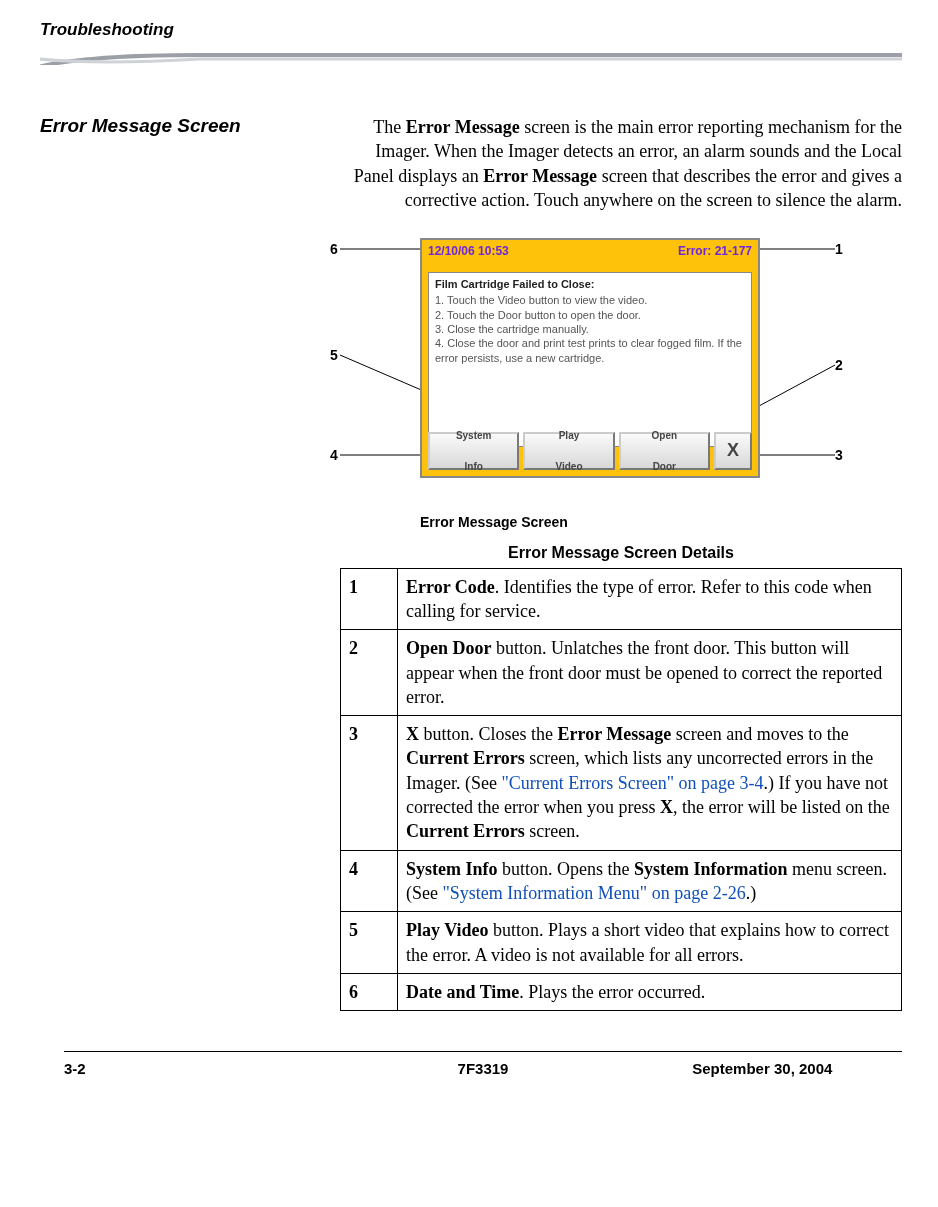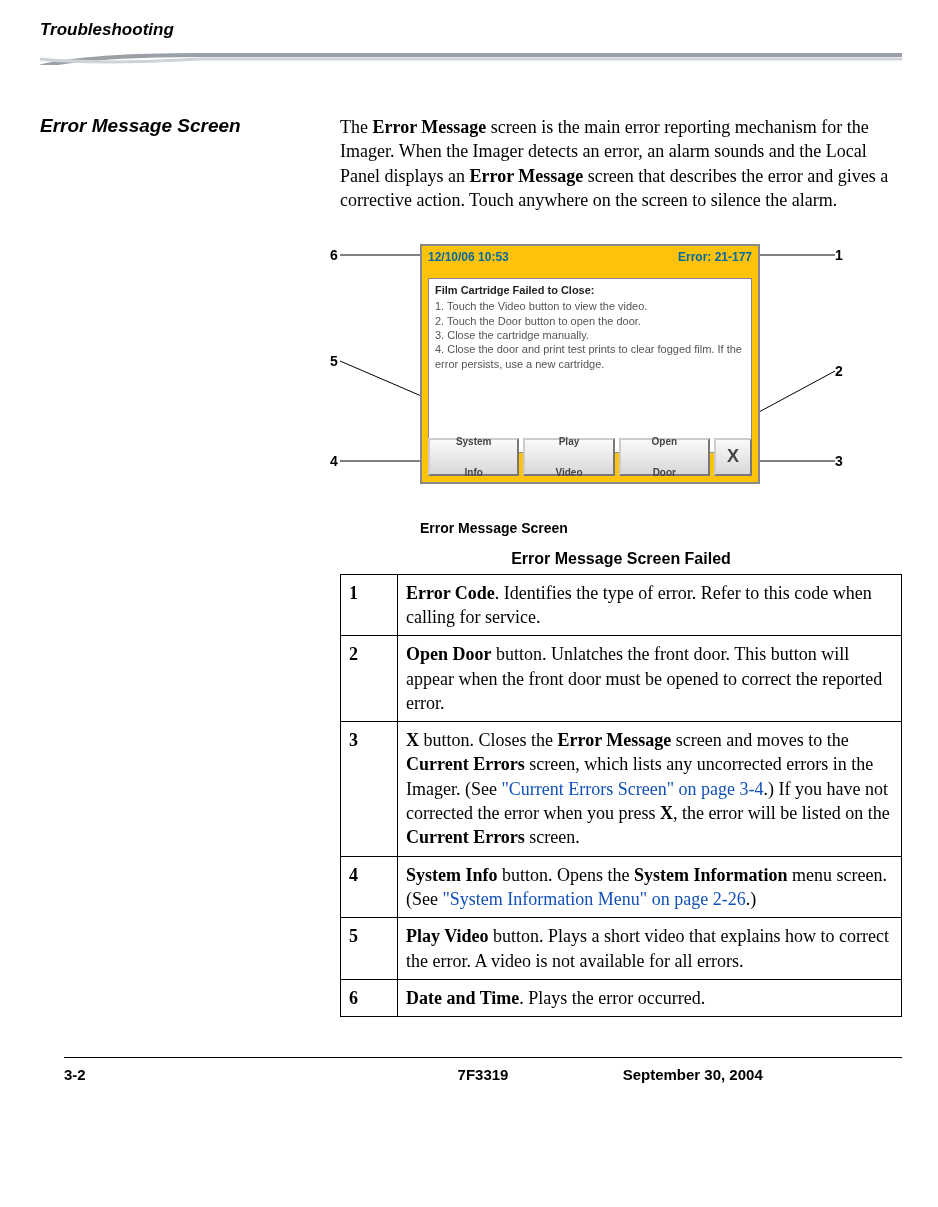--- a/index.html
+++ b/index.html
@@ -44,42 +44,43 @@
     font-weight: bold;
     font-style: italic;
     font-size: 19px;
   }
   .right-col {
     flex: 1;
     font-size: 18px;
     line-height: 1.35;
   }
   .intro-para {
-    margin-bottom: 22px;
+    margin-bottom: 16px;
+    text-align: right;
   }
   .bold { font-weight: bold; }
   .figure-area {
     position: relative;
     height: 280px;
     margin: 10px 0 5px 0;
   }
   .screenshot {
     position: absolute;
     left: 80px;
     top: 10px;
     width: 340px;
     height: 240px;
     background: #FFC20A;
     border: 2px solid #888;
     box-sizing: border-box;
   }
   .screenshot .topbar {
     height: 22px;
     background: #FFC20A;
-    color: #0369a1;
+    color: #6d28d9;
     font-family: Verdana, sans-serif;
     font-size: 12px;
     display: flex;
     align-items: center;
     padding: 0 6px;
     font-weight: bold;
   }
   .screenshot .topbar .dt { flex: 1; }
   .screenshot .msgbox {
     margin: 10px 6px;
@@ -167,21 +168,21 @@
     margin-top: 40px;
     padding-top: 8px;
     display: flex;
     font-family: Verdana, sans-serif;
     font-weight: bold;
     font-size: 15px;
     margin-left: 24px;
   }
   .footer .fl { flex: 1; text-align: left; }
   .footer .fc { flex: 1; text-align: center; }
-  .footer .fr { flex: 1; text-align: left; }
+  .footer .fr { flex: 1; text-align: center; }
 </style>
 </head>
 <body>
 
 <div class="page">
   <div class="header-area">
     <div class="header-title">Troubleshooting</div>
     <div class="header-rule">
       <svg viewBox="0 0 960 40" preserveAspectRatio="none">
         <path d="M 20 28 Q 60 10 200 10 L 960 10" stroke="#9aa0a6" stroke-width="4" fill="none"></path>
@@ -257,21 +258,21 @@
               <span>Door</span>
             </div>
             <div class="btn xbtn">
               <span>X</span>
             </div>
           </div>
         </div>
       </div>
       <div class="figure-caption">Error Message Screen</div>
 
-      <div class="table-caption">Error Message Screen Failed</div>
+      <div class="table-caption">Error Message Screen Details</div>
       <table class="details">
         <tbody>
             <tr>
           <td class="num">1</td>
           <td><span class="bold">Error Code</span><span>.  Identifies the type of error. Refer to this code when calling for service.</span></td>
         </tr>
         <tr>
           <td class="num">2</td>
           <td><span class="bold">Open Door</span><span> button.  Unlatches the front door. This button will appear when the front door must be opened to correct the reported error.</span></td>
         </tr>

